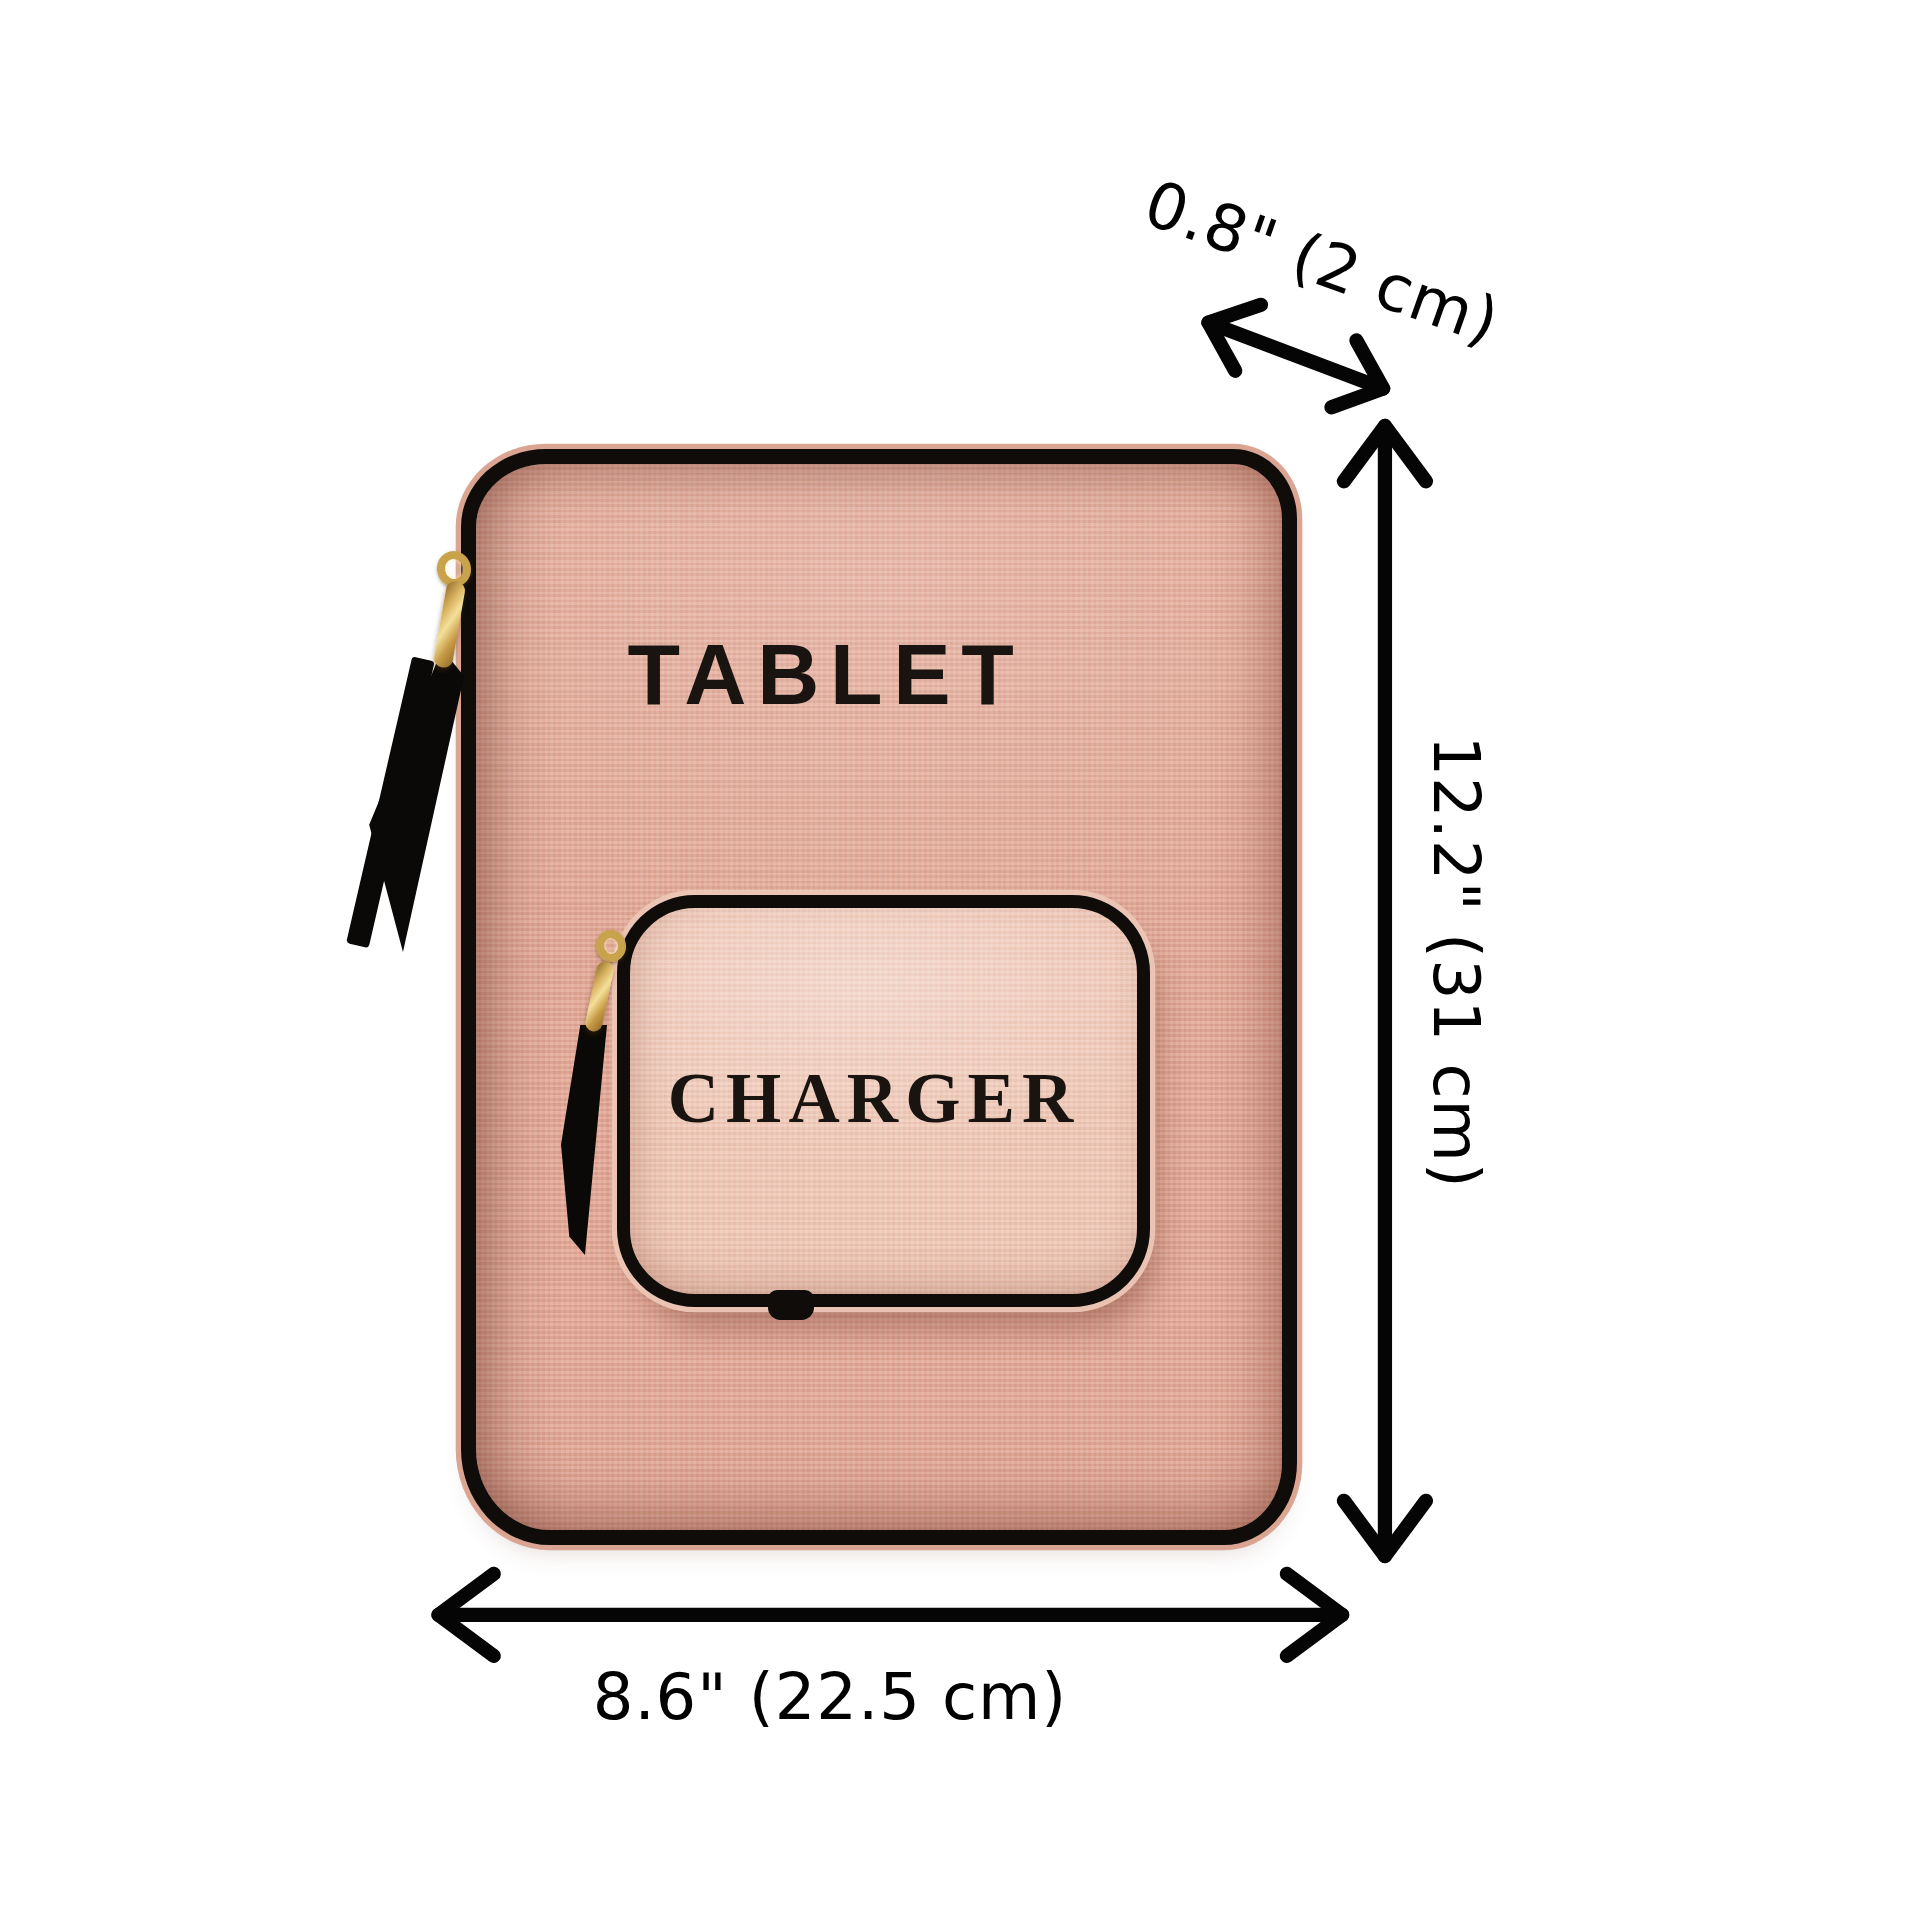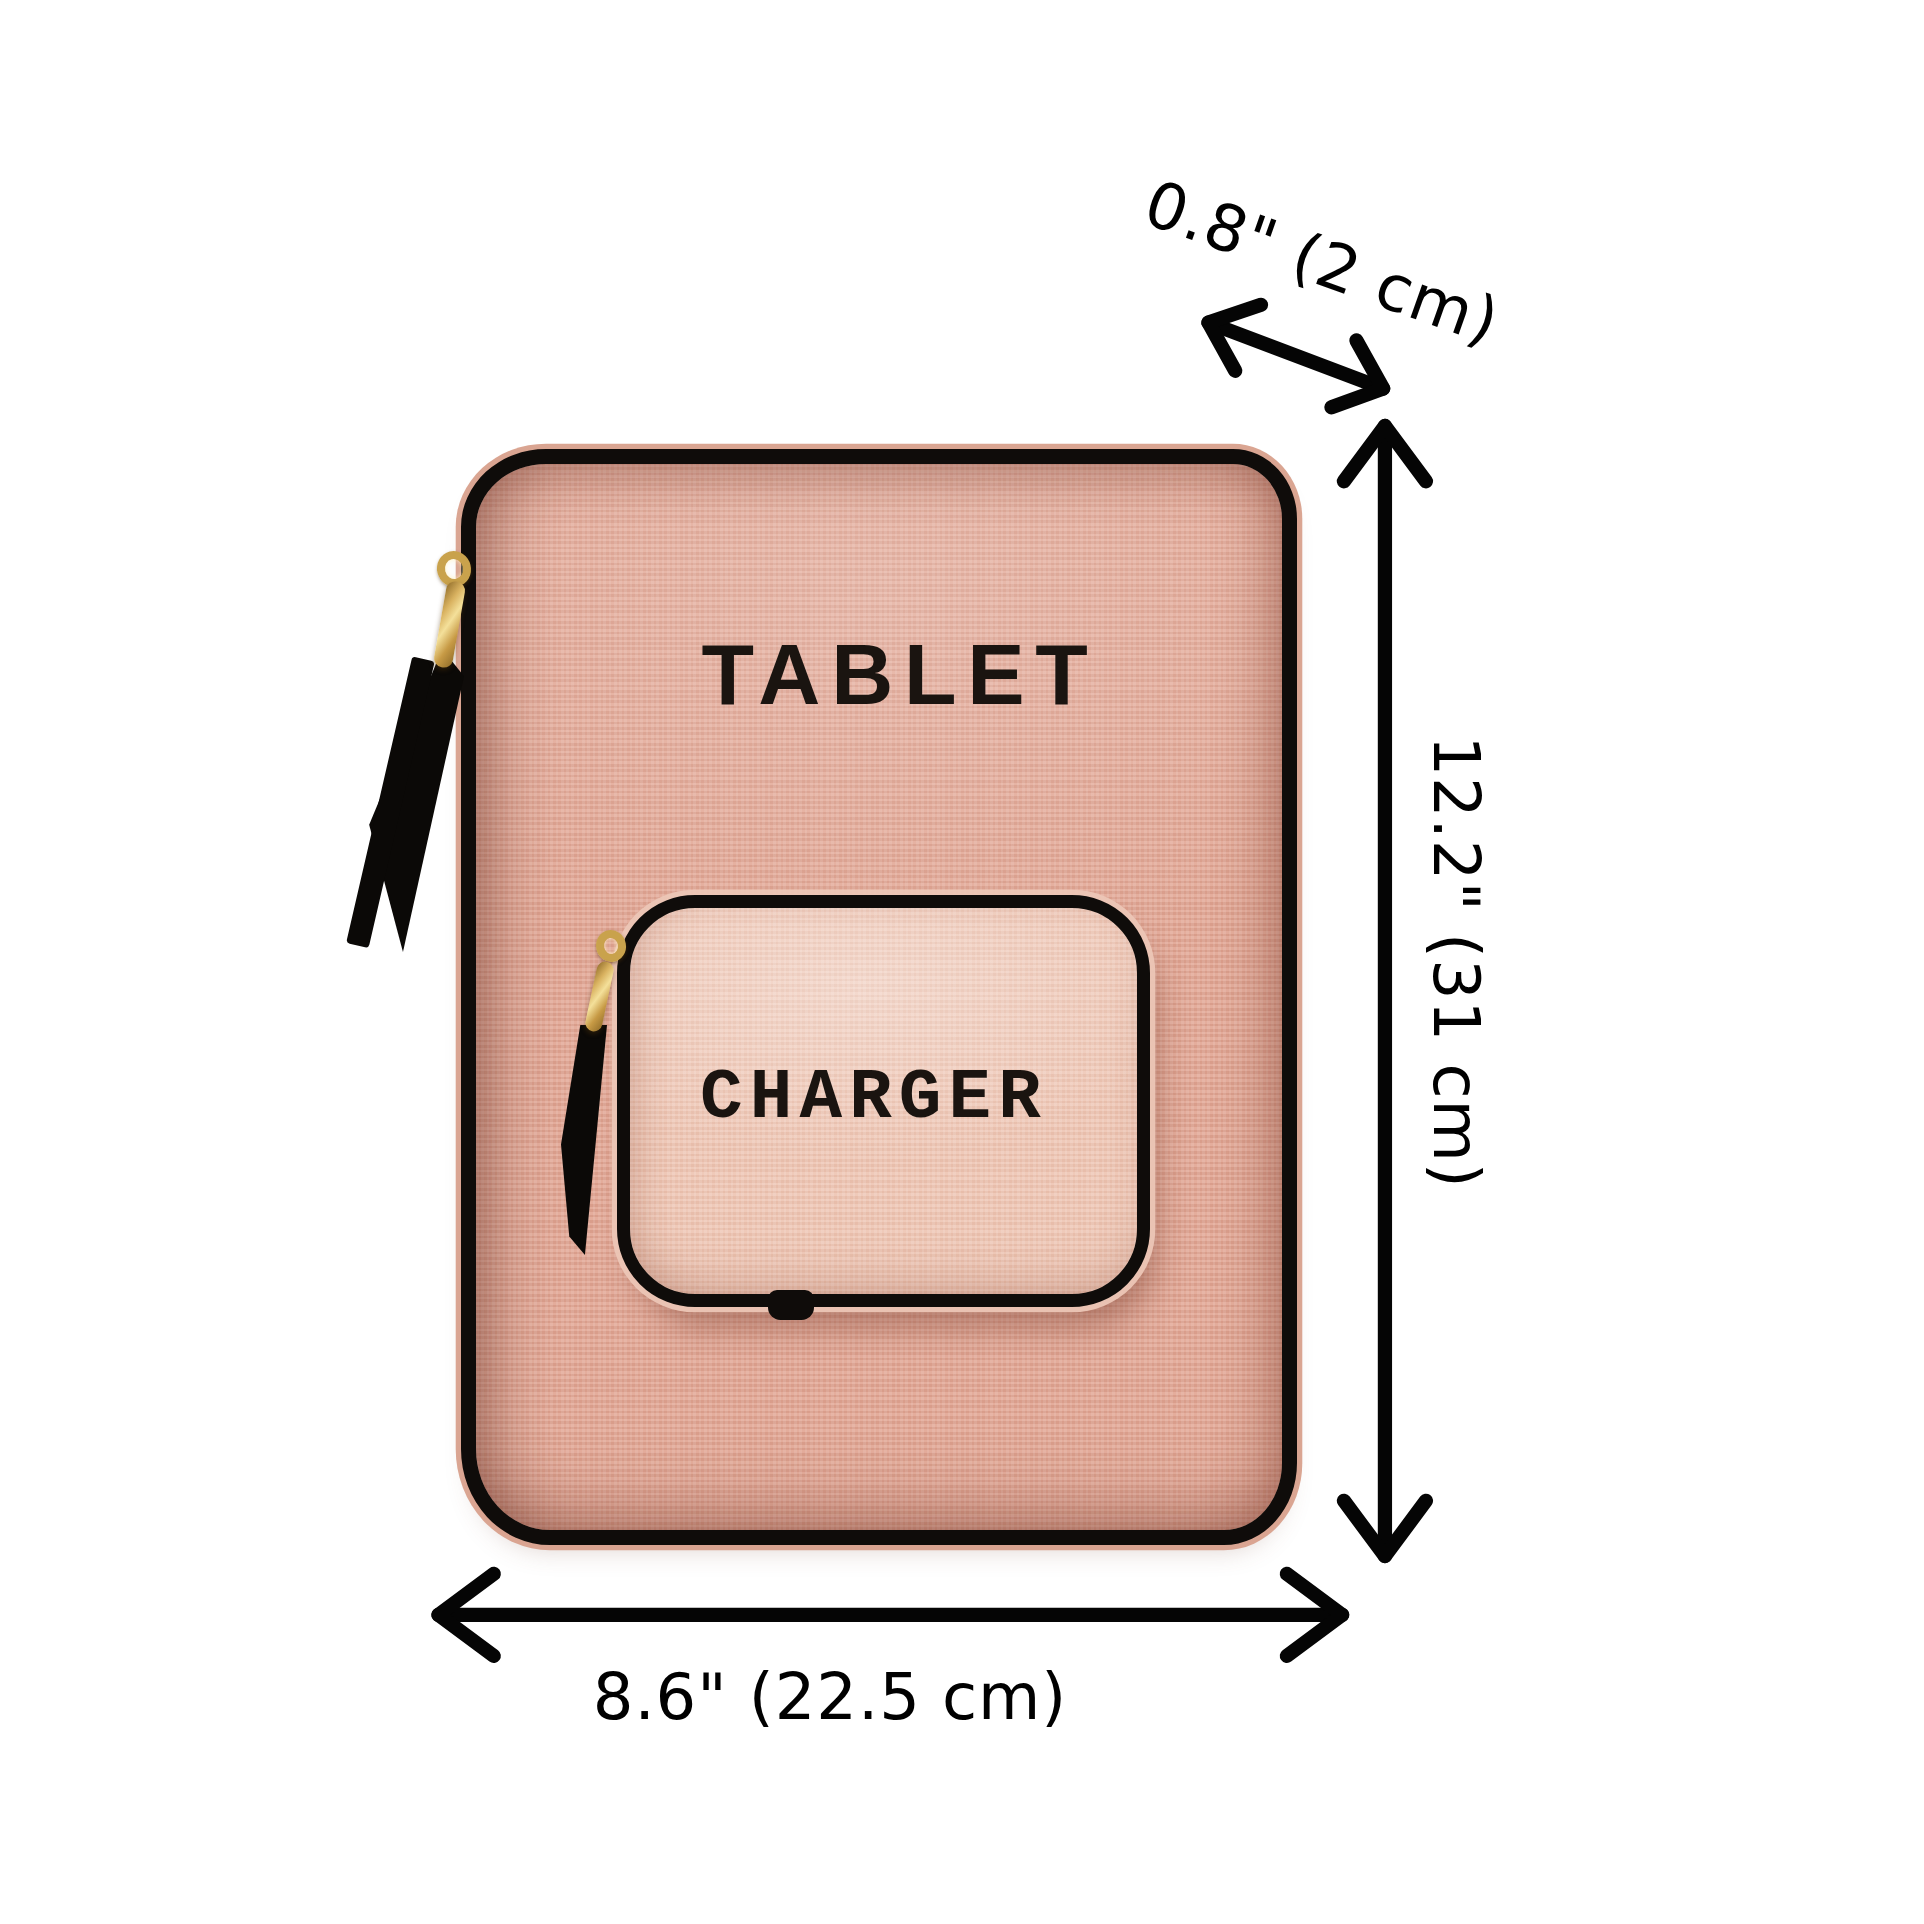--- a/index.html
+++ b/index.html
@@ -30,21 +30,21 @@
       var(--case-pink);
     box-shadow:
       0 0 0 5.3px rgba(216,160,140,0.95),
       0 16px 27px -12.5px rgba(120,70,55,0.25),
       inset 0 30px 49px -19.6px rgba(120,60,45,0.30),
       inset 39px 0 62px -25px rgba(90,40,30,0.38),
       inset -34px 0 53px -23px rgba(120,55,40,0.32),
       inset 0 -45px 71px -28.5px rgba(110,50,35,0.33);
   }
   .tablet-label{
-    position:absolute;left:900px;top:674px;transform:translate(-50%,-50%);
+    position:absolute;left:826px;top:674px;transform:translate(-50%,-50%);
     font-family:"Liberation Sans", sans-serif;font-weight:bold;
     font-size:86px;letter-spacing:10.7px;color:var(--label-black);
     white-space:nowrap;
   }
   
   .charger-pouch{
     position:absolute;left:617px;top:895px;width:533px;height:412px;
     box-sizing:border-box;
     border:13.4px solid var(--trim-black);
     border-radius:78px;
@@ -54,21 +54,21 @@
       repeating-linear-gradient(0deg, rgba(150,85,60,0.07) 0 2.7px, rgba(255,255,255,0.08) 2.7px 5.3px),
       var(--pocket-pink);
     box-shadow:
       0 0 0 5.3px rgba(236,198,182,0.95),
       12.5px 27px 34px -9px rgba(110,50,35,0.45),
       inset 0 -27px 49px -23px rgba(130,65,45,0.28),
       inset 23px 0 40px -21.4px rgba(130,65,45,0.22);
   }
   .charger-label{
     position:absolute;left:874px;top:1098px;transform:translate(-50%,-50%);
-    font-family:Liberation Mono, monospace;font-weight:bold;
+    font-family:Liberation Serif, serif;font-weight:bold;
     font-size:71px;letter-spacing:7.1px;color:var(--label-black);
     white-space:nowrap;
   }
   
   .gold-ring{
     position:absolute;box-sizing:border-box;border-radius:50%;
     border:8px solid #c9a24c;
     background:transparent;
     box-shadow:inset 0 0 5.3px rgba(255,240,190,0.9), 0 1.8px 3.6px rgba(80,50,10,0.5);
   }

